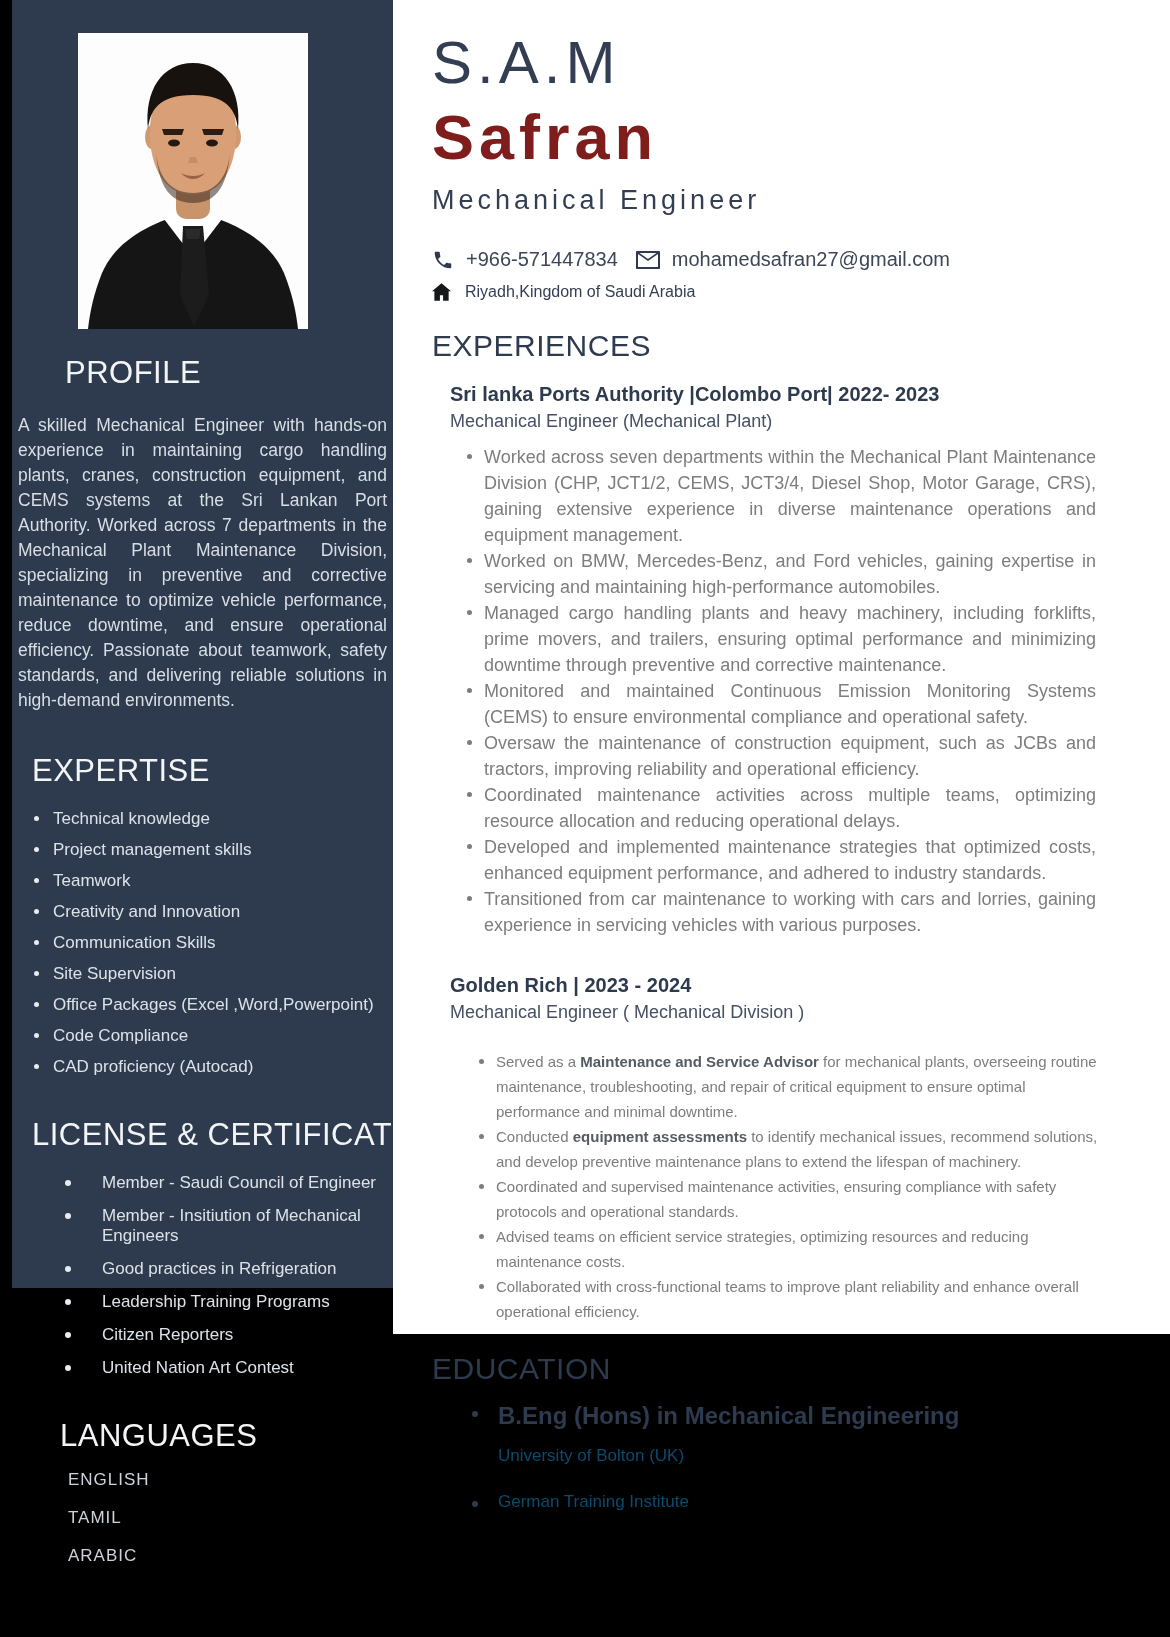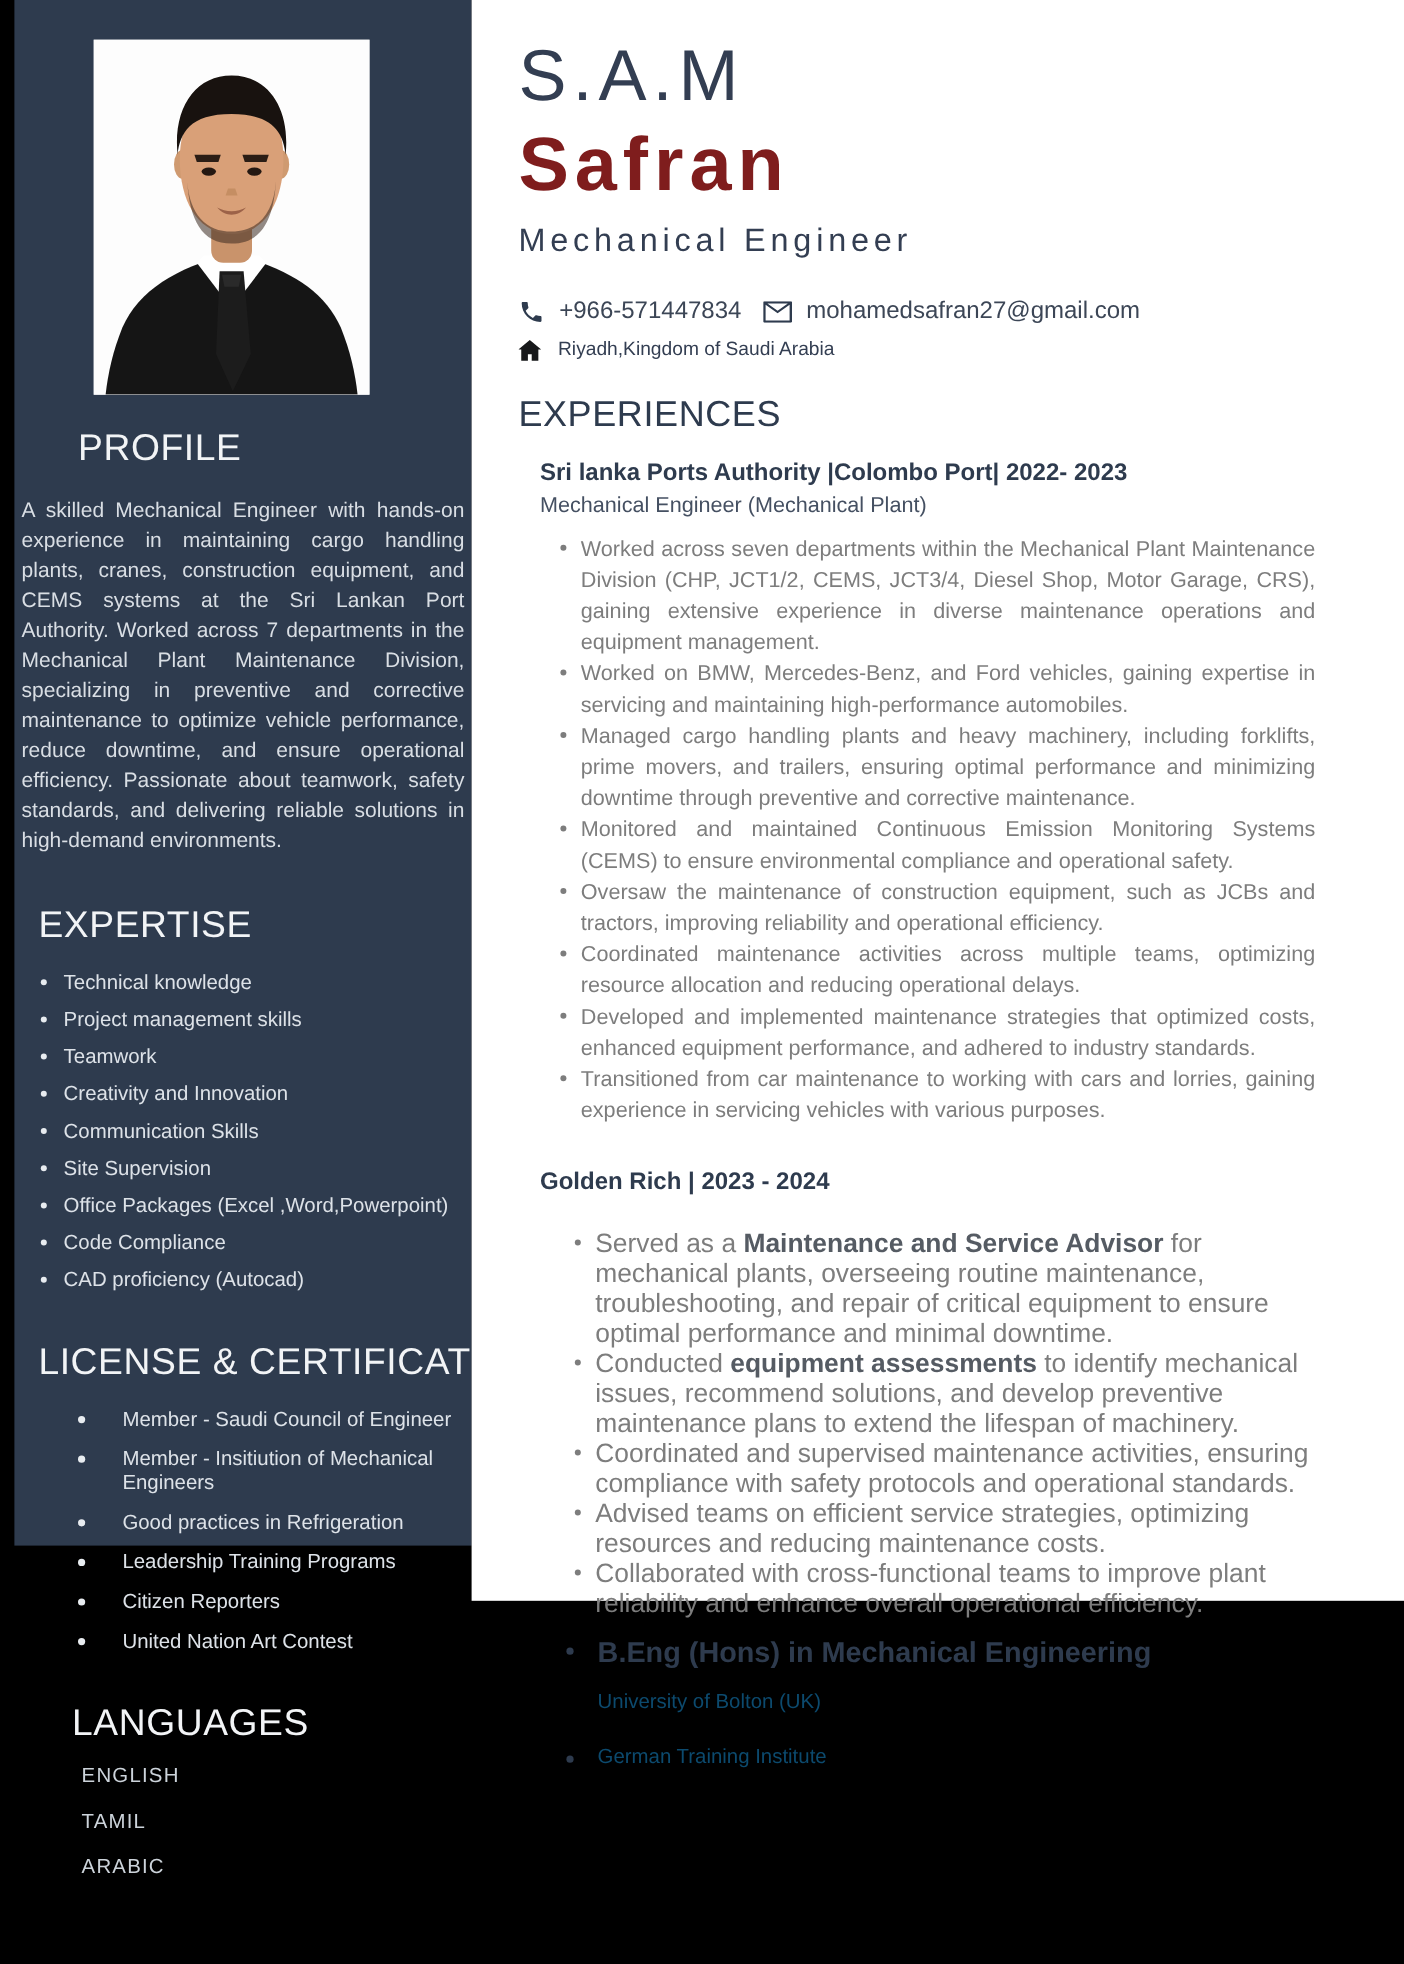--- a/index.html
+++ b/index.html
@@ -90,21 +90,21 @@
     font-size:18px; line-height:26px; color:#7d7d7d;
   }
   ul.bullets li { position:relative; }
   ul.bullets li::before {
     content:""; position:absolute; left:-17px; top:10px;
     width:5px; height:5px; border-radius:50%; background:#7d7d7d;
   }
   ul.bullets.justified { text-align:justify; }
   .job2 { margin-top:36px; }
   .job2 ul.bullets {
-    margin:26px 0 13px 64px; width:608px; line-height:25px; font-size:22px;
+    margin:26px 0 13px 64px; width:608px; line-height:25px; font-size:15px;
     text-align:left;
   }
   ul.bullets .b { font-weight:700; color:#555b63; }
 
   .edu-item { position:relative; margin:16px 0 0 66px; }
   .edu-item + .edu-item { margin-top:26px; }
   .edu-item::before {
     content:""; position:absolute; left:-26px; top:9px;
     width:6px; height:6px; border-radius:50%; background:#2e3b4e;
   }
@@ -216,29 +216,31 @@
           <li>Monitored and maintained Continuous Emission Monitoring Systems (CEMS) to ensure environmental compliance and operational safety.</li>
           <li>Oversaw the maintenance of construction equipment, such as JCBs and tractors, improving reliability and operational efficiency.</li>
           <li>Coordinated maintenance activities across multiple teams, optimizing resource allocation and reducing operational delays.</li>
           <li>Developed and implemented maintenance strategies that optimized costs, enhanced equipment performance, and adhered to industry standards.</li>
           <li>Transitioned from car maintenance to working with cars and lorries, gaining experience in servicing vehicles with various purposes.</li>
         </ul>
     </article>
 
     <article class="job job2">
       <div class="job-h">Golden Rich  | 2023 - 2024</div>
+      <div class="job-sub">Mechanical Engineer ( Mechanical Division )</div>
       <ul class="bullets">
           <li><span>Served as a </span><span class="b">Maintenance and Service Advisor</span><span> for mechanical plants, overseeing routine maintenance, troubleshooting, and repair of critical equipment to ensure optimal performance and minimal downtime.</span></li>
           <li><span> Conducted </span><span class="b">equipment assessments</span><span> to identify mechanical issues, recommend solutions, and develop preventive maintenance plans to extend the lifespan of machinery.</span></li>
           <li>Coordinated and supervised maintenance activities, ensuring compliance with safety protocols and operational standards.</li>
           <li>Advised teams on efficient service strategies, optimizing resources and reducing maintenance costs.</li>
           <li>Collaborated with cross-functional teams to improve plant reliability and enhance overall operational efficiency.</li>
         </ul>
     </article>
 
+    <h2 class="sec-h">EDUCATION</h2>
 
     <div class="edu-item">
       <div class="edu-degree">B.Eng (Hons) in Mechanical Engineering</div>
       <div class="edu-school">University of Bolton (UK)</div>
     </div>
     <div class="edu-item">
       <div class="edu-school">German Training Institute</div>
     </div>
   </main>
 

